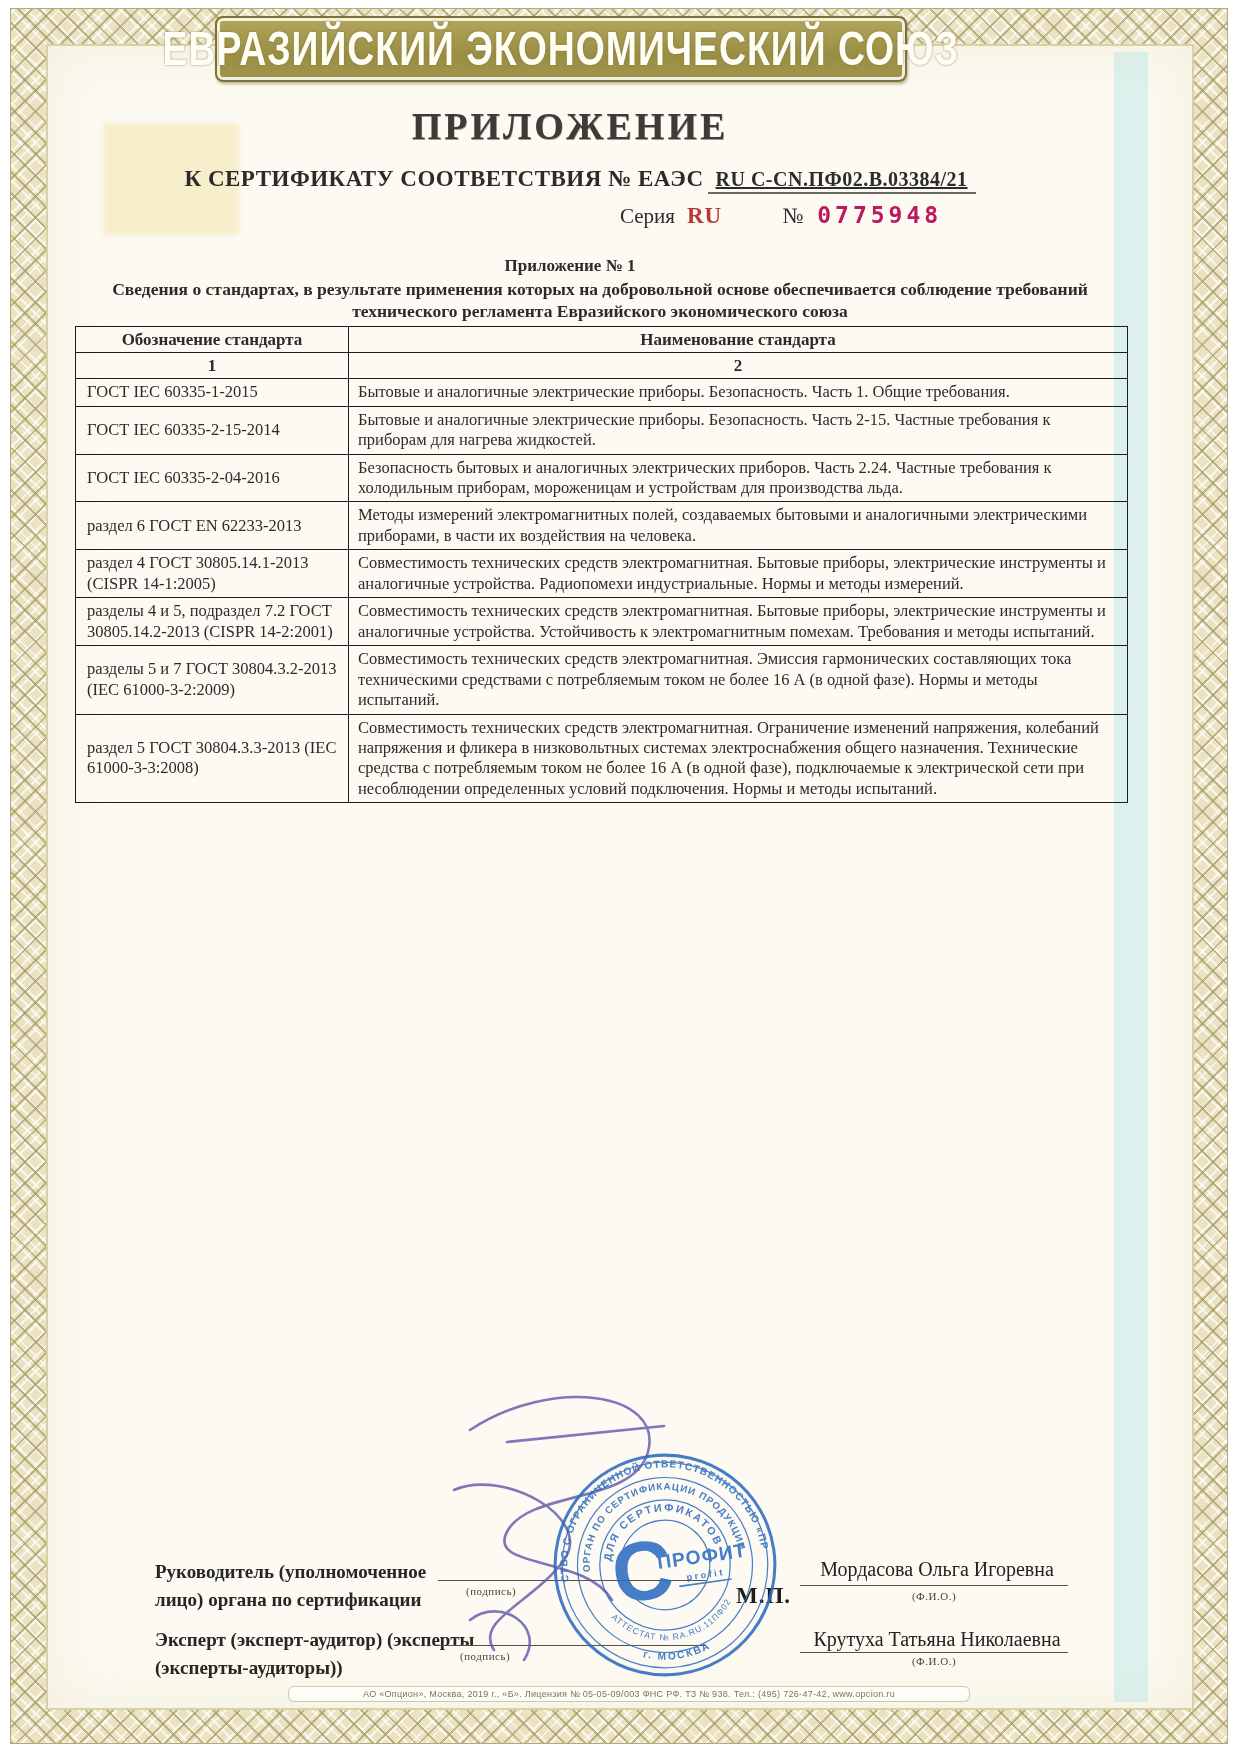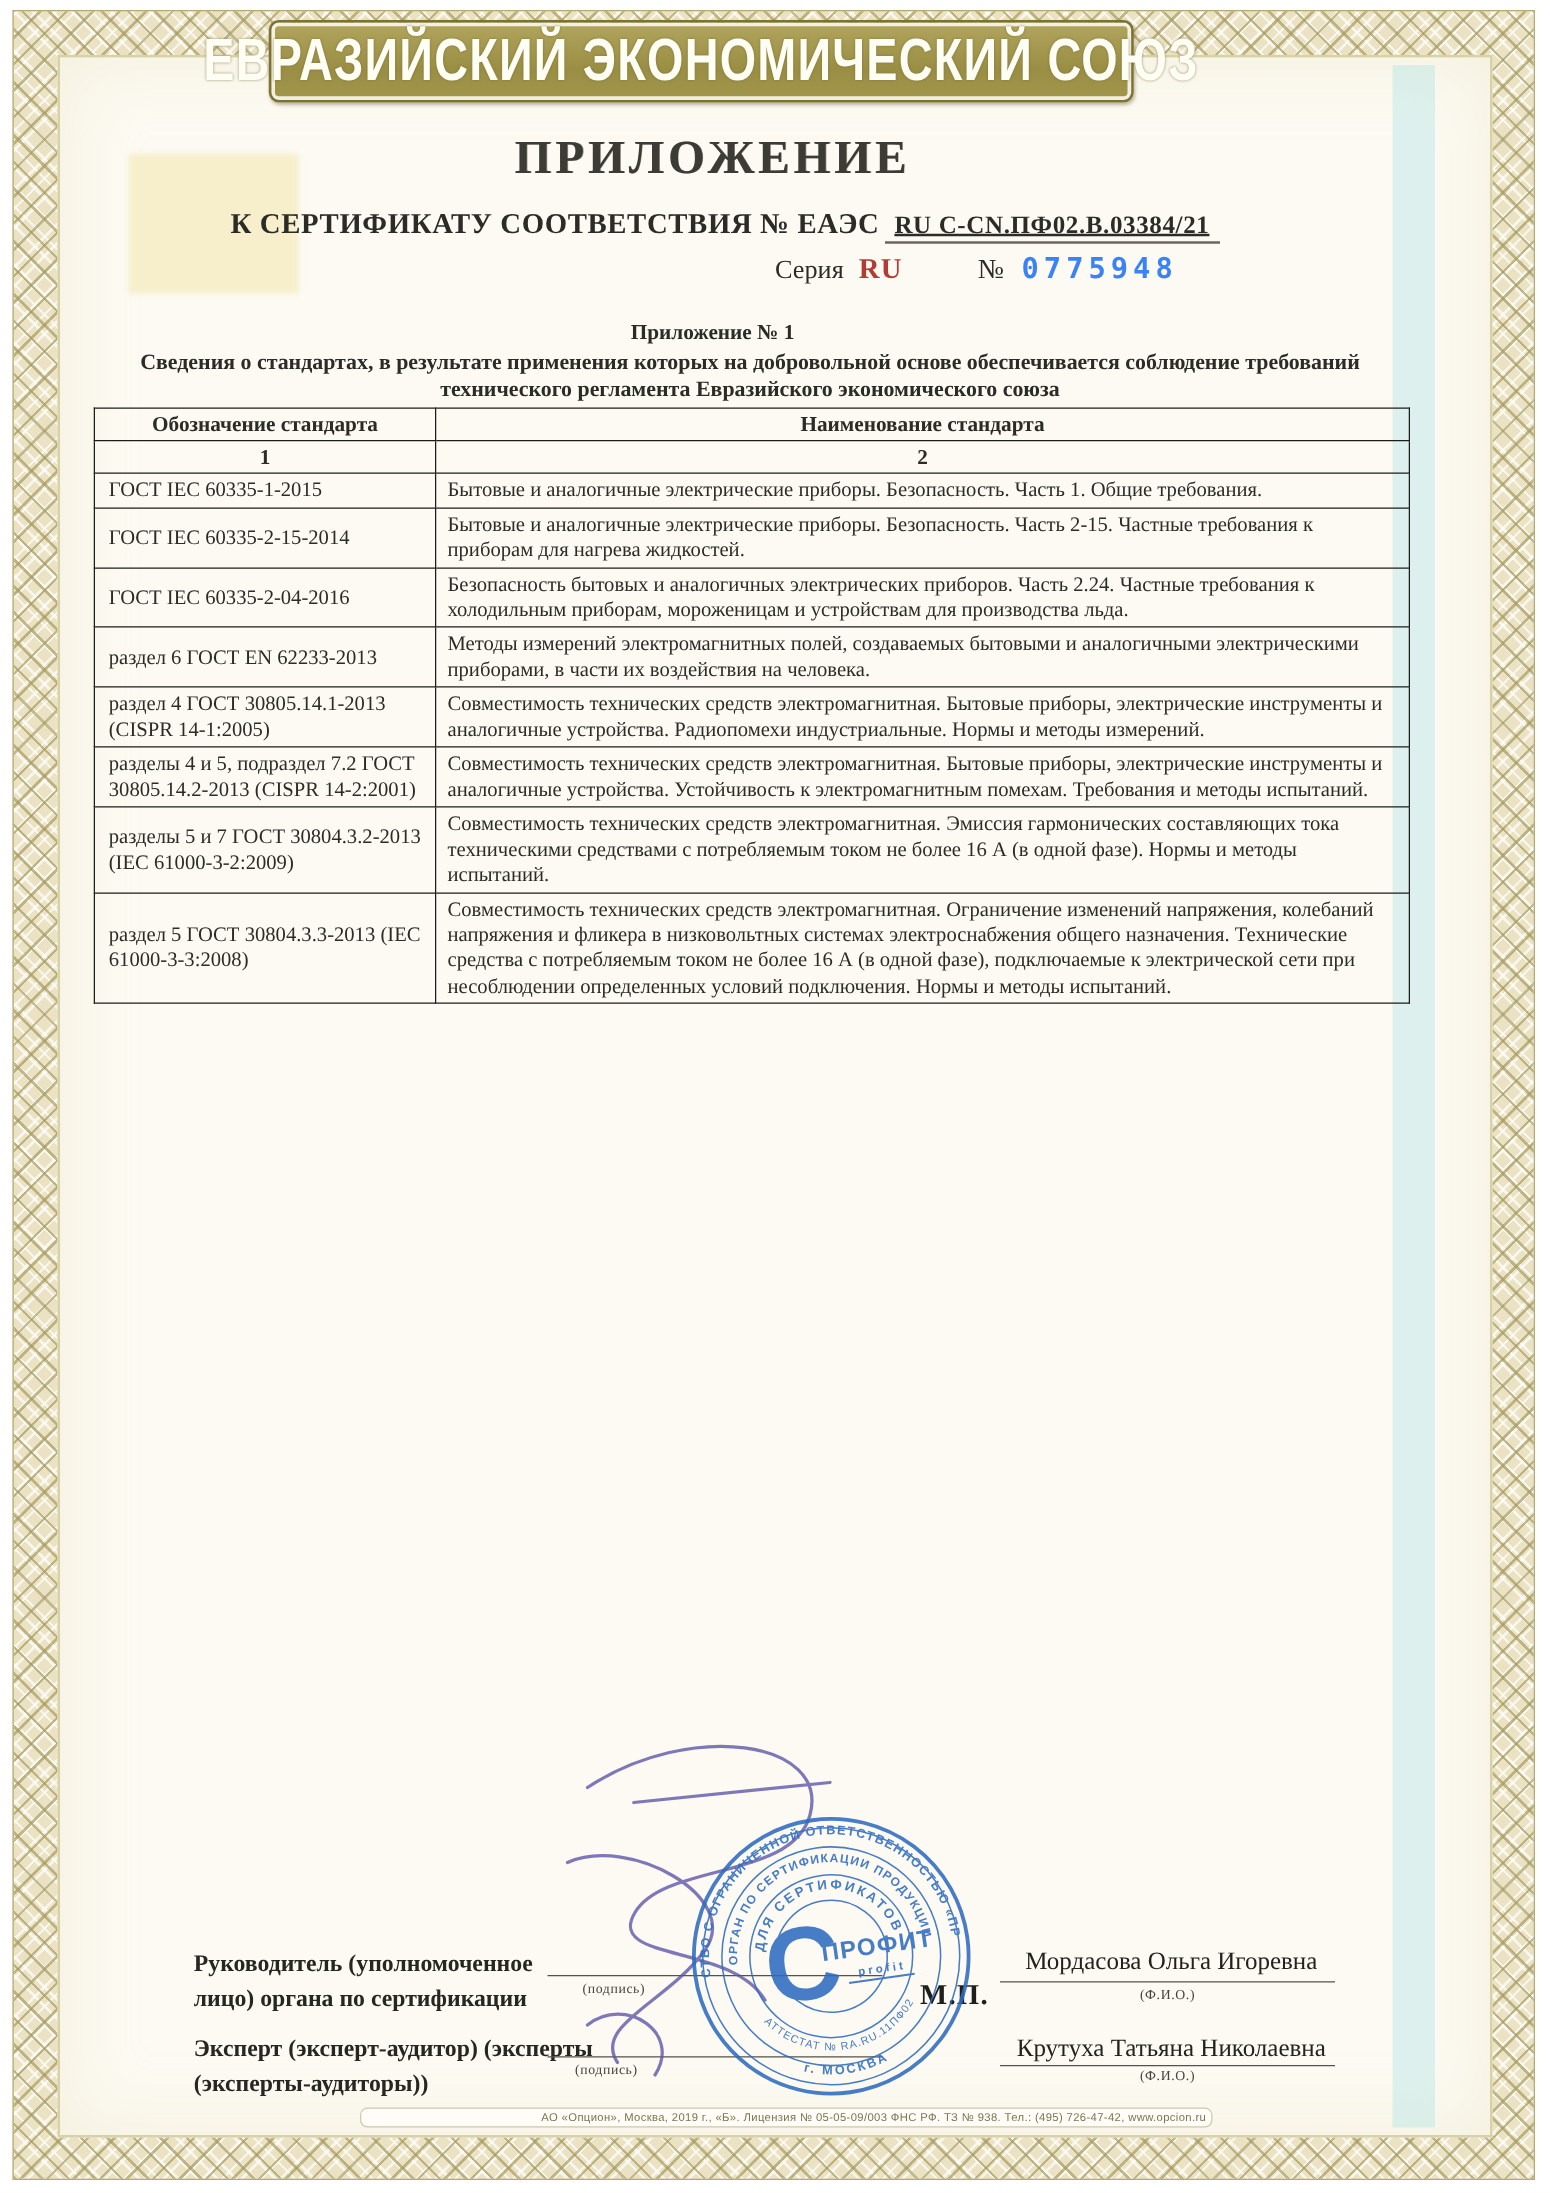--- a/index.html
+++ b/index.html
@@ -35,21 +35,21 @@
              text-shadow:.5px .5px 0 rgba(60,60,50,.5);}
   .cert-line{position:absolute;left:0;top:166px;width:1160px;text-align:center;white-space:nowrap;}
   .cert-line .prefix{font-size:23px;font-weight:bold;letter-spacing:.5px;}
   .cert-line .number{font-size:20px;font-weight:bold;letter-spacing:.5px;
                      border-bottom:2px solid #6b675d;padding:0 8px 2px 8px;text-decoration:underline;}
   .series-line{position:absolute;left:620px;top:202px;white-space:nowrap;}
   .series-line .lbl{font-size:21px;}
   .series-line .ru{font-size:23px;font-weight:bold;color:#b43a36;margin-left:8px;letter-spacing:1px;}
   .series-line .no{font-size:22px;margin-left:56px;}
   .series-line .num{font-family:"DejaVu Sans Mono", monospace;font-size:23px;font-weight:bold;
-                    color:#3b82f6;letter-spacing:4px;margin-left:10px;}
+                    color:#be185d;letter-spacing:4px;margin-left:10px;}
   .annex-title{position:absolute;left:0;top:256px;width:1140px;text-align:center;
                font-size:17px;font-weight:bold;}
   .annex-desc{position:absolute;left:70px;top:279px;width:1060px;text-align:center;
               font-size:17.5px;font-weight:bold;line-height:1.25;}
   
   table.standards{position:absolute;left:75px;top:326px;width:1053px;border-collapse:collapse;
                   font-size:16.5px;line-height:1.24;}
   table.standards th, table.standards td{border:1.6px solid #1c1c1a;padding:3px 9px;}
   table.standards th{font-weight:bold;text-align:center;font-size:17px;padding:2px 6px;}
   table.standards td:first-child{width:252px;vertical-align:middle;padding-left:11px;}
@@ -58,21 +58,21 @@
   .role{position:absolute;font-size:19px;font-weight:bold;line-height:1.45;color:#262622;}
   .role1{left:155px;top:1558px;width:315px;}
   .role2{left:155px;top:1626px;width:340px;}
   .sig-line{position:absolute;border-bottom:1.6px solid #55524a;height:0;}
   .cap{position:absolute;font-size:11px;color:#46443e;letter-spacing:.5px;}
   .name{position:absolute;width:290px;text-align:center;font-size:20px;color:#22221e;white-space:nowrap;}
   .mp{position:absolute;left:736px;top:1583px;font-size:23px;font-weight:bold;letter-spacing:1px;color:#1e1e1c;}
   .stamp{position:absolute;left:548px;top:1448px;width:234px;height:234px;opacity:.88;
          transform:rotate(-8deg);}
   .autograph{position:absolute;left:412px;top:1368px;width:320px;height:320px;opacity:.78;}
-  .footer-imprint{position:absolute;left:288px;top:1686px;width:672px;text-align:right;
+  .footer-imprint{position:absolute;left:288px;top:1686px;width:672px;text-align:center;
                   font-family:"Liberation Sans", sans-serif;font-size:9px;color:#7e7452;
                   background:rgba(255,255,252,.72);border:1px solid rgba(160,150,100,.5);
                   border-radius:6px;padding:2px 4px;letter-spacing:.3px;white-space:nowrap;overflow:hidden;}
 </style>
 </head>
 <body>
 
 <div class="page">
   <div class="sheet"></div>
   <div class="paper"></div>

